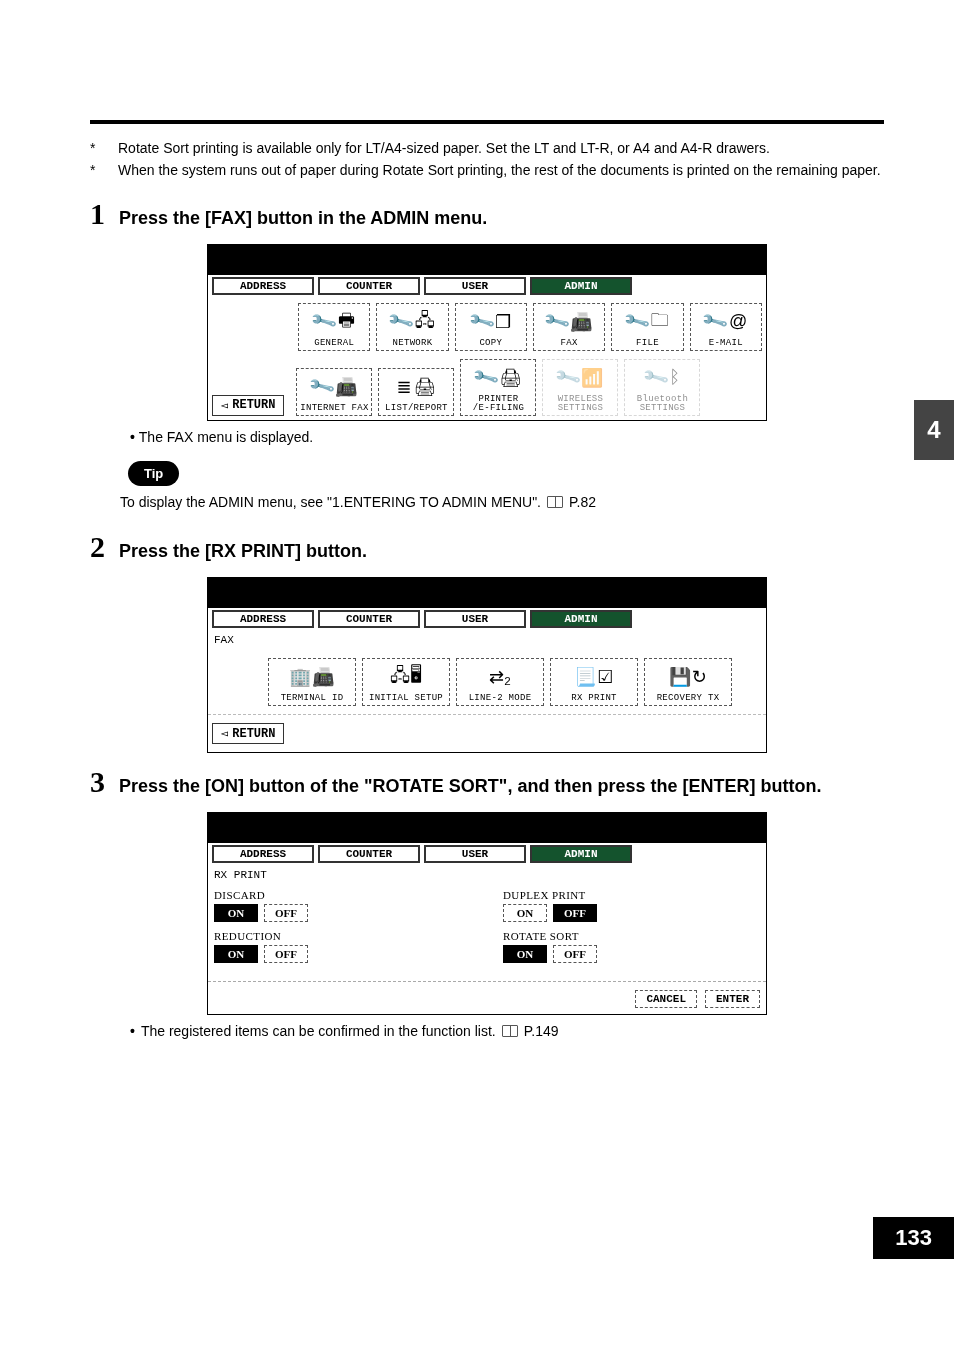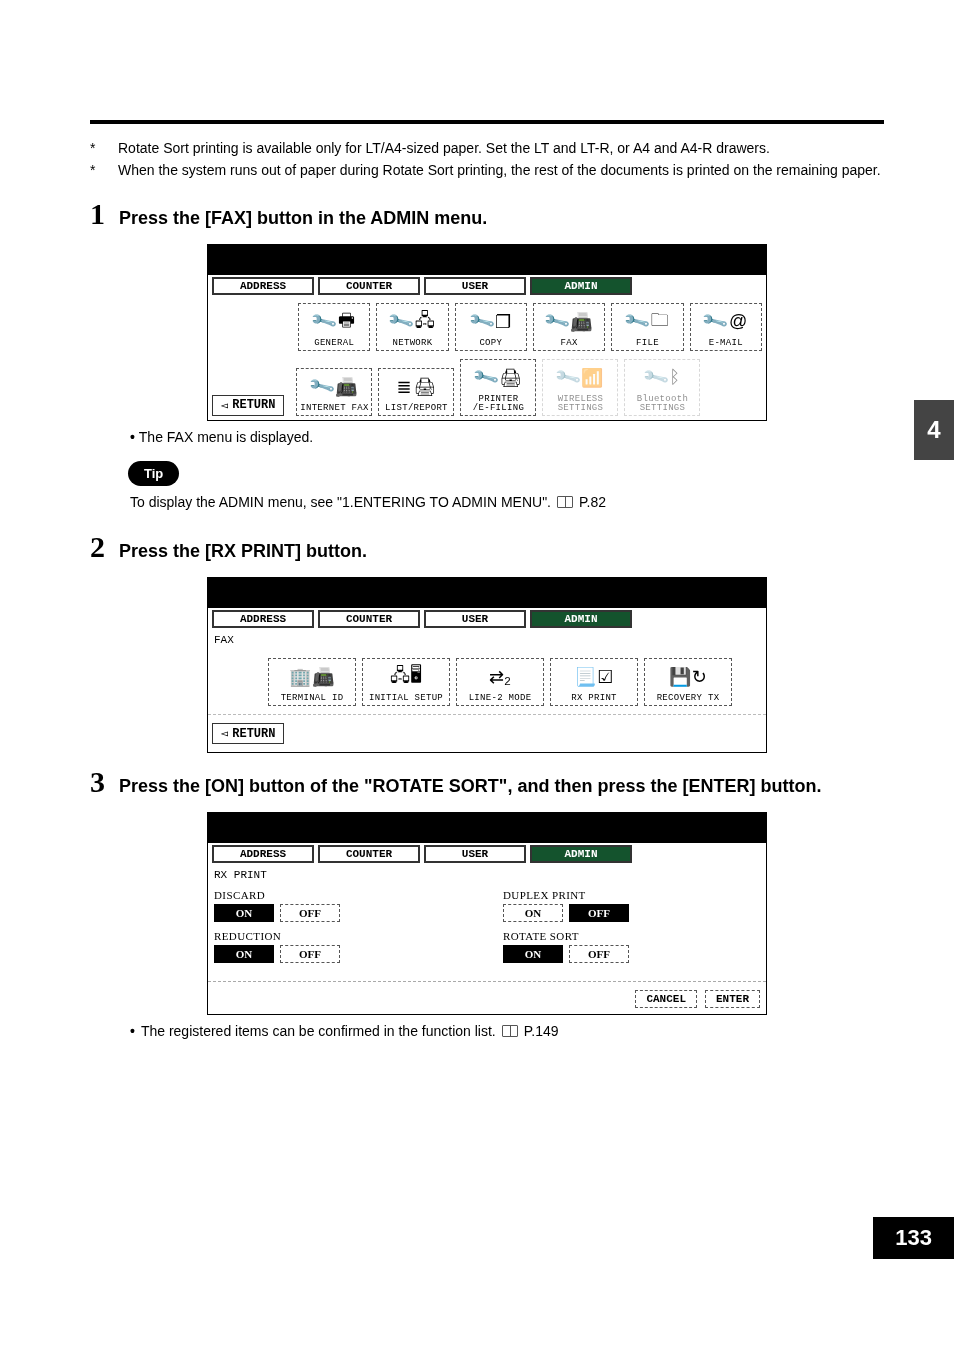--- a/index.html
+++ b/index.html
@@ -24,33 +24,33 @@
   .iconbtn.wide { width: 88px; }
   .iconbtn.dis { opacity: 0.45; border-color: #aaa; }
   .iconbtn .glyph { display: flex; align-items: center; justify-content: center; height: 30px; font-size: 18px; gap: 2px; }
   .iconbtn .lbl { font-family: "Courier New", monospace; font-size: 9px; letter-spacing: 0.3px; text-align: center; margin-top: 2px; line-height: 1; }
   .wrench { display:inline-block; transform: rotate(-30deg); }
   .return-row { display: flex; padding: 6px 4px 8px 4px; }
   .return-btn { border: 1px solid #333; font-family: "Courier New", monospace; font-size: 12px; font-weight: bold; padding: 2px 8px; background: #fff; display: flex; align-items: center; gap: 4px; }
   .bullet-note { font-size: 14px; margin-left: 40px; margin-top: 4px; }
   .bullet-note::before { content: "• "; font-weight: bold; }
   .tip-badge { display: inline-block; background: #000; color: #fff; font-size: 13px; font-weight: bold; padding: 5px 16px; border-radius: 14px; margin: 16px 0 8px 38px; }
-  .tip-line { font-size: 14px; margin-left: 40px; display: flex; align-items: center; gap: 6px; flex-wrap: wrap; }
+  .tip-line { font-size: 14px; margin-left: 30px; display: flex; align-items: center; gap: 6px; flex-wrap: wrap; }
   .book-icon { display: inline-block; width: 16px; height: 12px; border: 1px solid #555; border-radius: 1px; position: relative; }
   .book-icon::after { content: ""; position: absolute; left: 50%; top: 0; bottom: 0; width: 1px; background: #555; }
   .fax-sub { font-family: "Courier New", monospace; font-size: 11px; padding: 2px 6px 0 6px; }
   .hr-light { border-top: 1px dashed #bbb; margin: 4px 0 2px 0; }
 
   .rxp-block { border: 1px solid #000; width: 560px; margin: 14px auto 8px auto; }
   .rxp-body { padding: 4px 6px 6px 6px; display: flex; gap: 32px; font-family: Liberation Serif, serif; font-size: 11px; }
   .rxp-col { flex: 1; }
   .rxp-col .grp { margin: 4px 0 8px 0; }
   .rxp-col .grp-title { font-size: 11px; letter-spacing: 0.4px; margin-bottom: 3px; }
   .onoff { display: flex; gap: 6px; }
-  .onoff .btn { width: 60px; text-align: center; border: 1px dashed #555; padding: 2px 0; font-weight: bold; }
+  .onoff .btn { width: 44px; text-align: center; border: 1px dashed #555; padding: 2px 0; font-weight: bold; }
   .onoff .btn.active { background: #000; color: #fff; border: 1px solid #000; }
   .hr-wide { border-top: 1px dashed #aaa; margin: 4px 0; }
   .rxp-footer { display: flex; justify-content: flex-end; gap: 8px; padding: 4px 6px 6px 6px; }
   .rxp-footer .fbtn { font-family: "Courier New", monospace; font-size: 11px; font-weight: bold; border: 1px dashed #555; padding: 2px 10px; }
 
   .final-note { font-size: 14px; margin-left: 40px; margin-top: 6px; display: flex; align-items: center; gap: 6px; flex-wrap: wrap; }
   .final-note .bull { font-weight: bold; }
 
   .side-tab { position: absolute; right: 0; top: 400px; width: 40px; height: 60px; background: #444; color: #fff; font-size: 24px; font-weight: bold; display: flex; align-items: center; justify-content: center; }
   .page-footer { position: relative; margin-top: 120px; height: 40px; }

